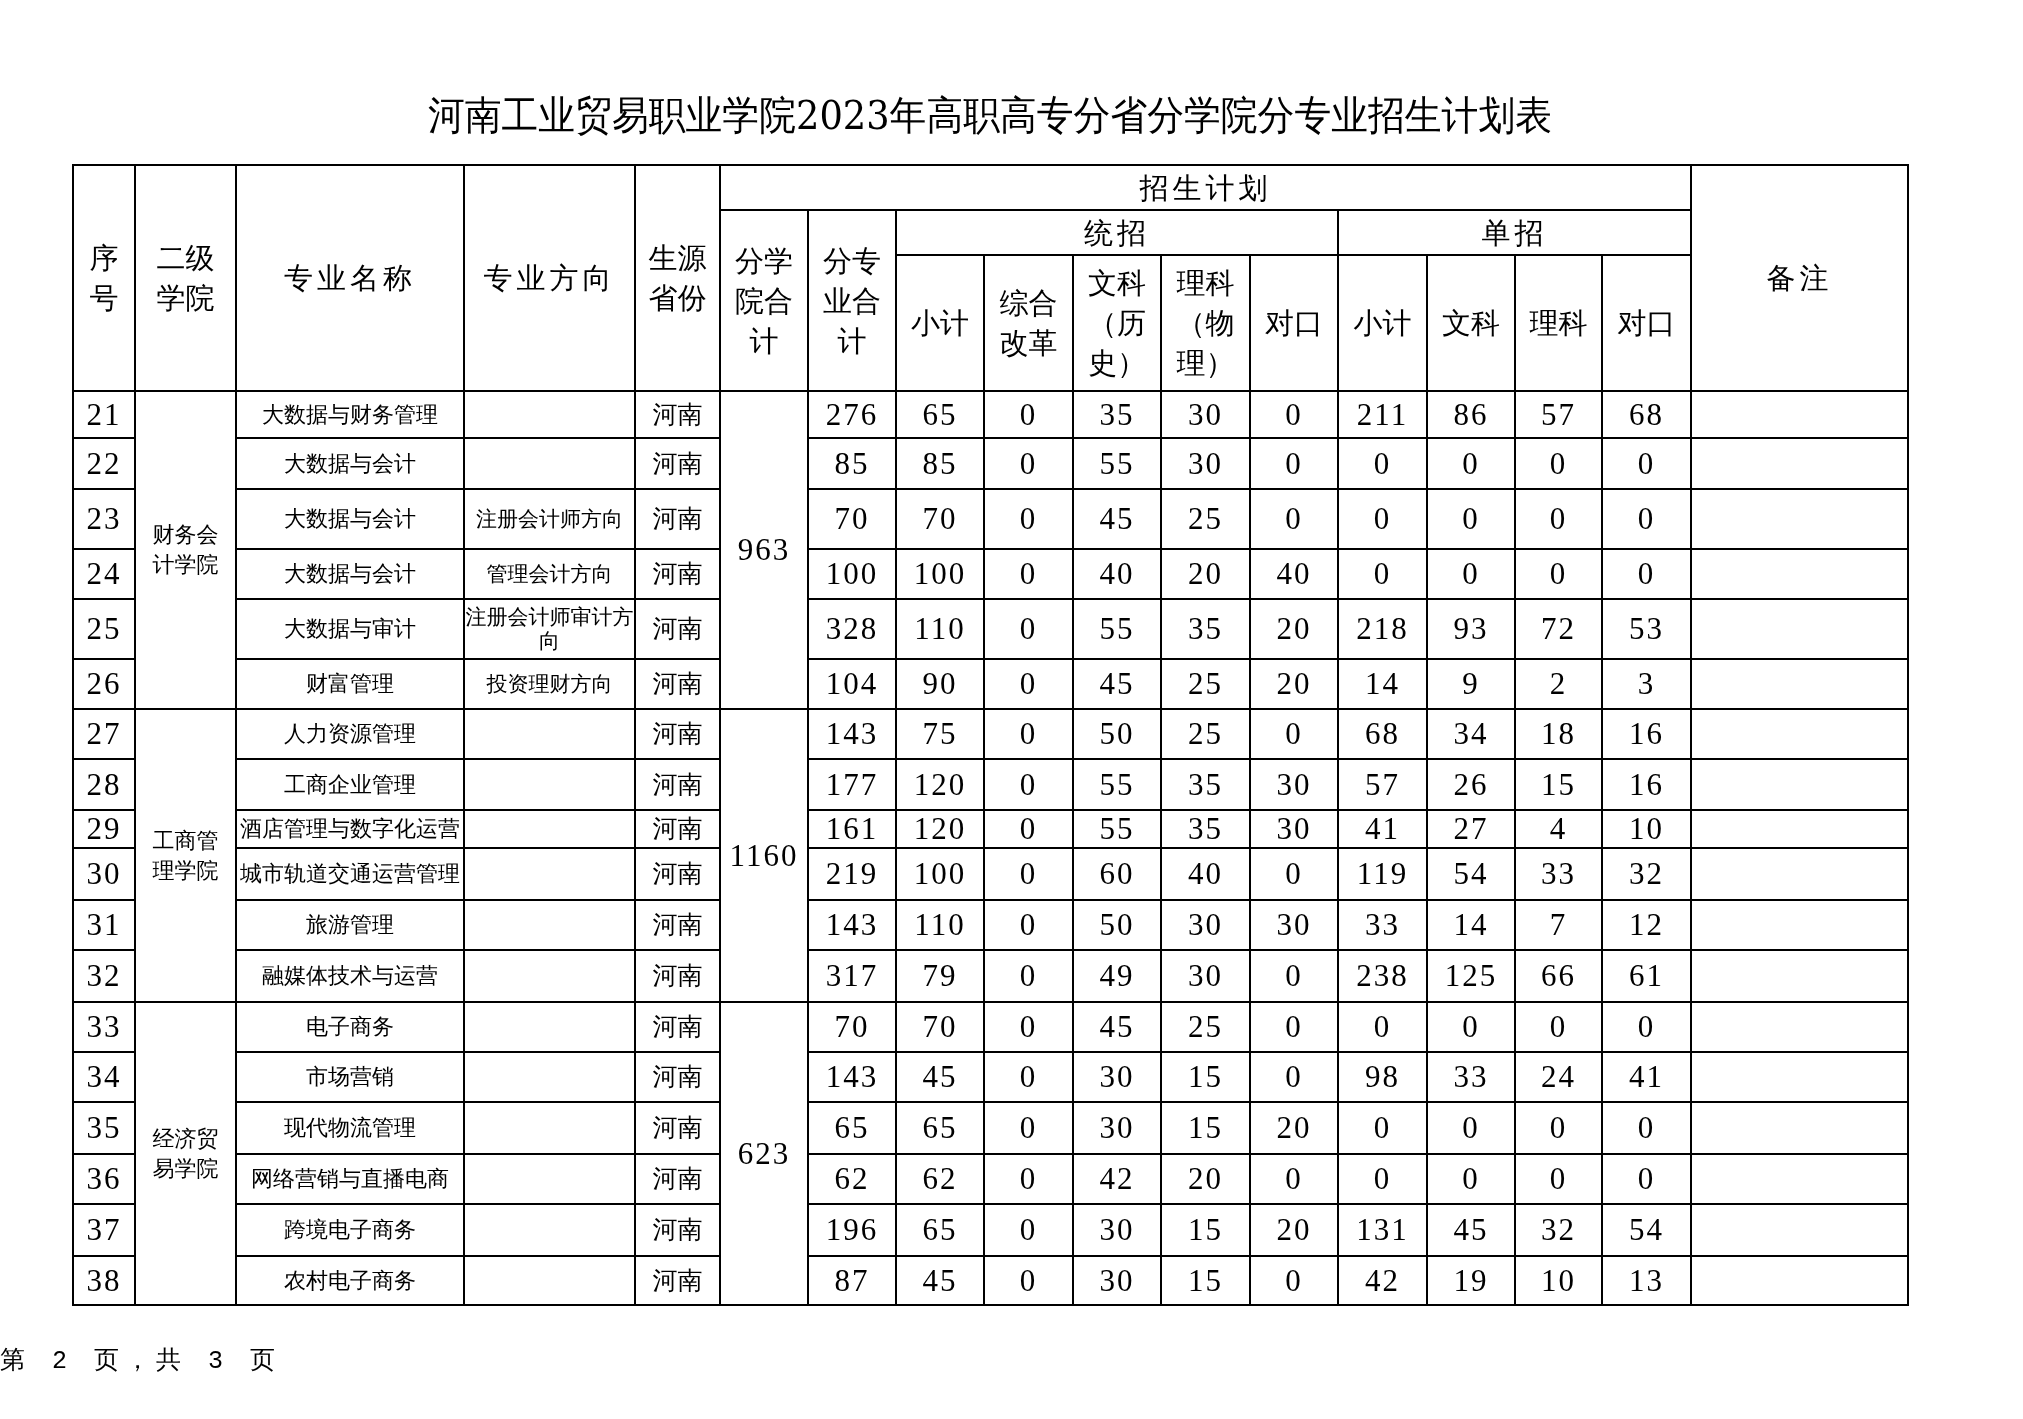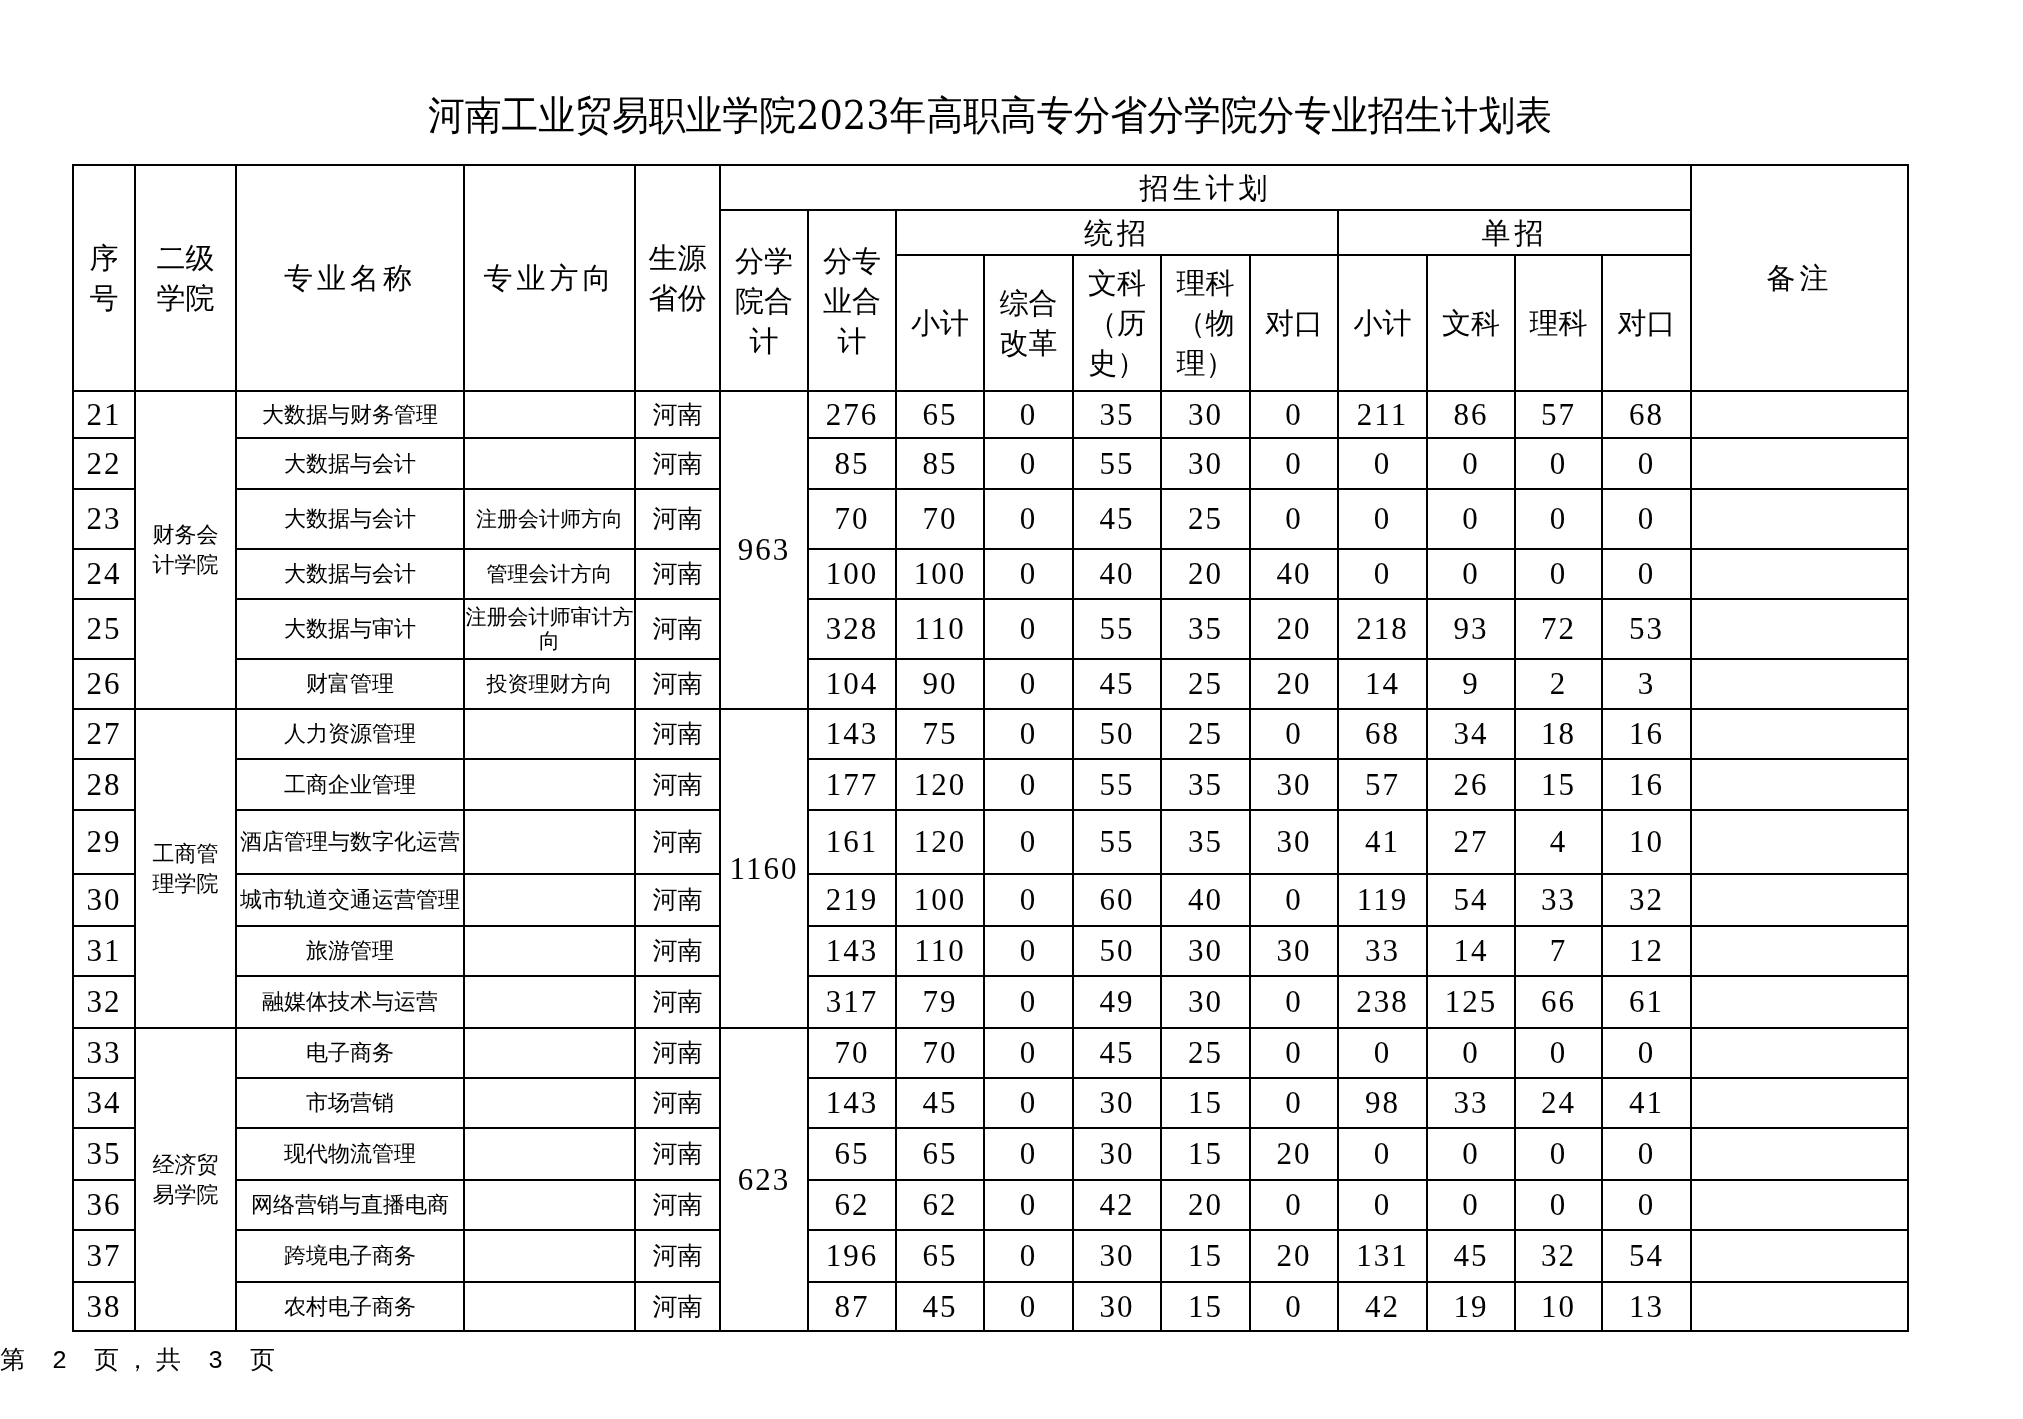--- a/index.html
+++ b/index.html
@@ -242,21 +242,21 @@
     <td class="num">0</td>
     <td class="num">55</td>
     <td class="num">35</td>
     <td class="num">30</td>
     <td class="num">57</td>
     <td class="num">26</td>
     <td class="num">15</td>
     <td class="num">16</td>
     <td></td>
   </tr>
-      <tr style="height: 64px; border-radius: 9px;">
+      <tr style="height: 38px; border-radius: 9px;">
     <td class="num">29</td>
 
     <td class="cn">酒店管理与数字化运营</td>
     <td class="cn dir"></td>
     <td class="prov">河南</td>
 
     <td class="num">161</td>
     <td class="num">120</td>
     <td class="num">0</td>
     <td class="num">55</td>

